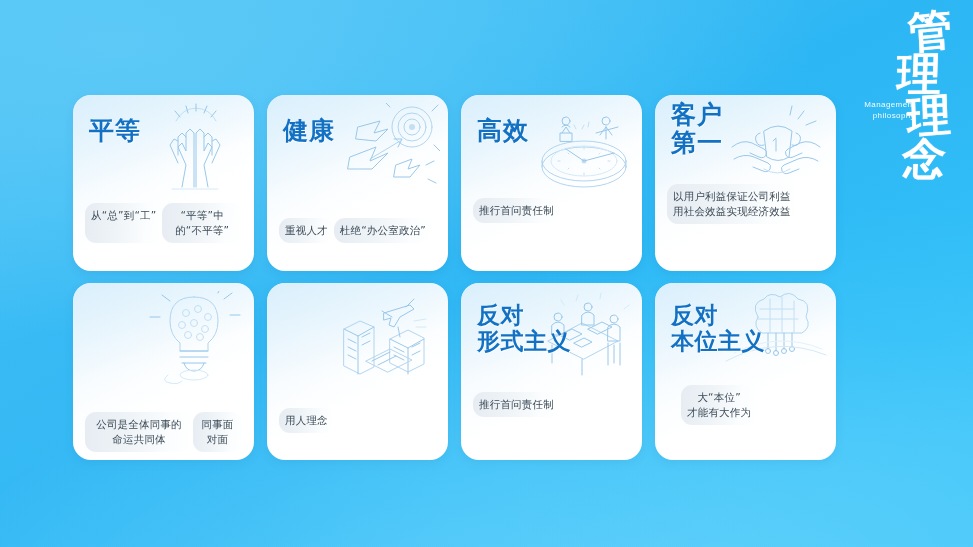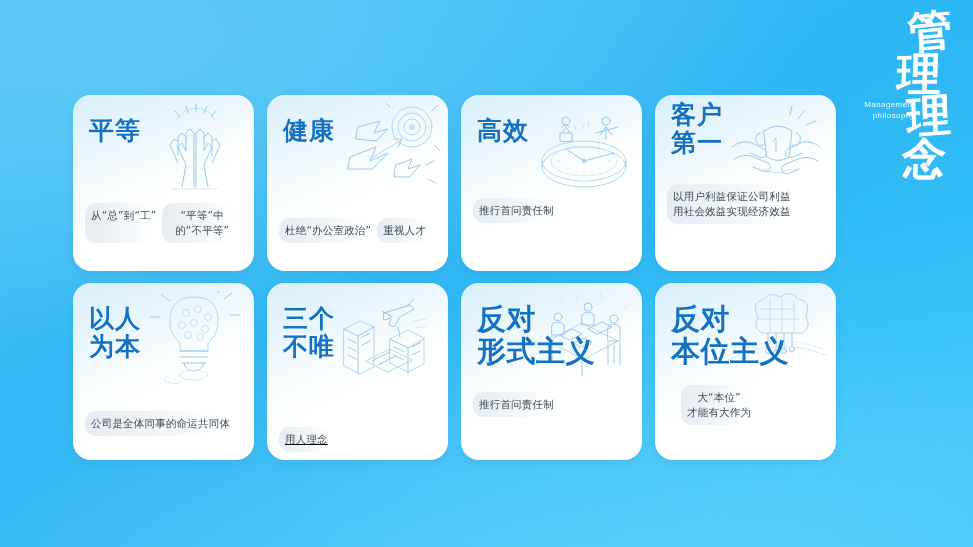--- a/index.html
+++ b/index.html
@@ -112,21 +112,21 @@
     z-index: 3;
     font-family: "DejaVu Sans", "Liberation Sans", sans-serif;
     font-size: 25px;
     font-weight: 700;
     line-height: 1.12;
     letter-spacing: 1px;
     color: #1371c4;
     text-shadow: 0.5px 0.5px 0 rgba(255,255,255,0.85);
     white-space: pre-line;
   }
-  .card.wide-head .card-head { font-size: 29px; letter-spacing: 0.5px; }
+  .card.wide-head .card-head { font-size: 23px; letter-spacing: 0.5px; }
 
   .card-art {
     position: absolute;
     right: 8px;
     top: 8px;
     width: 104px;
     height: 96px;
     z-index: 2;
     opacity: 0.88;
   }
@@ -151,22 +151,22 @@
     padding: 5px 6px;
     white-space: pre-line;
     font-family: "DejaVu Sans", "Liberation Sans", sans-serif;
   }
 
   
   .c1 .pills { bottom: 28px; }
   .c2 .pills { bottom: 28px; }
   .c3 .pills { bottom: 48px; }
   .c4 .pills { bottom: 47px; }
-  .c5 .pills { bottom: 24px; }
-  .c6 .pills { bottom: 8px; text-decoration: underline; }
+  .c5 .pills { bottom: 8px; }
+  .c6 .pills { bottom: 27px; }
   .c7 .pills { bottom: 43px; }
   .c8 .pills { bottom: 35px; padding-left: 14px; }
 
   .c3 .card-head, .c5 .card-head, .c6 .card-head { top: 22px; }
   .c4 .card-head { top: 6px; }
   .c7 .card-head, .c8 .card-head { top: 20px; }
 </style>
 </head>
 <body>
 
@@ -217,22 +217,22 @@
           <path d="M96 8 L102 2 M98 42 L104 48 M54 4 L50 0"></path>
           <path d="M22 24 L44 18 L38 30 L52 26 L40 38 L20 36 Z"></path>
           <path d="M14 54 L40 44 L34 58 L52 50 L36 66 L12 66 Z"></path>
           <path d="M34 56 L64 38" stroke="#a8cfec"></path>
           <path d="M58 36 L66 36 L62 44"></path>
           <path d="M60 62 L76 56 L72 66 L84 62 L74 74 L58 74 Z"></path>
           <path d="M90 62 L98 58 M92 76 L100 80"></path>
         </svg>
       </div>
       <div class="pills">
+        <div class="pill">重视人才</div>
         <div class="pill">杜绝“办公室政治”</div>
-        <div class="pill">重视人才</div>
       </div>
     </div>
 
     <div class="card c3">
       <div class="card-head">高效</div>
       <div class="card-art">
         <svg viewBox="0 0 104 96" fill="none" stroke="#8dc0e6" stroke-width="1" stroke-linecap="round" stroke-linejoin="round">
           <ellipse cx="54" cy="64" rx="42" ry="20" stroke="#a8cfec"></ellipse>
           <ellipse cx="54" cy="58" rx="42" ry="20" stroke="#a8cfec"></ellipse>
           <path d="M12 58 L12 64 M96 58 L96 64" stroke="#a8cfec"></path>
@@ -272,48 +272,45 @@
           <path d="M40 66 q14 8 26 0" stroke="#bcdcf2"></path>
         </svg>
       </div>
       <div class="pills">
         <div class="pill">以用户利益保证公司利益
 用社会效益实现经济效益</div>
       </div>
     </div>
 
     <div class="card c5">
-      <div class="card-head">以人
-为本</div>
       <div class="card-art">
         <svg viewBox="0 0 104 96" fill="none" stroke="#8dc0e6" stroke-width="1" stroke-linecap="round" stroke-linejoin="round">
           <path d="M52 6 q24 0 24 24 q0 14 -10 22 l0 8 l-28 0 l0 -8 q-10 -8 -10 -22 q0 -24 24 -24 Z" stroke="#a8cfec"></path>
           <circle cx="44" cy="22" r="3.5" stroke="#bcdcf2"></circle>
           <circle cx="56" cy="18" r="3.5" stroke="#bcdcf2"></circle>
           <circle cx="66" cy="26" r="3.5" stroke="#bcdcf2"></circle>
           <circle cx="40" cy="34" r="3.5" stroke="#bcdcf2"></circle>
           <circle cx="52" cy="32" r="3.5" stroke="#bcdcf2"></circle>
           <circle cx="63" cy="38" r="3.5" stroke="#bcdcf2"></circle>
           <circle cx="46" cy="44" r="3.5" stroke="#bcdcf2"></circle>
           <circle cx="58" cy="46" r="3.5" stroke="#bcdcf2"></circle>
           <path d="M38 60 l28 0 M38 66 l28 0 M40 72 l24 0"></path>
           <path d="M42 72 q2 8 10 8 q8 0 10 -8"></path>
           <ellipse cx="52" cy="84" rx="14" ry="5" stroke="#cfe6f6"></ellipse>
           <path d="M26 84 q-8 6 2 8 q8 2 12 -2" stroke="#cfe6f6"></path>
           <path d="M82 8 l8 -6 M88 24 l10 0 M76 2 l1 -2 M28 10 l-8 -6 M18 26 l-10 0"></path>
         </svg>
       </div>
       <div class="pills">
         <div class="pill">公司是全体同事的命运共同体</div>
+        <div class="pill">同事面对面</div>
       </div>
     </div>
 
     <div class="card c6">
-      <div class="card-head">三个
-不唯</div>
       <div class="card-art">
         <svg viewBox="0 0 104 96" fill="none" stroke="#8dc0e6" stroke-width="1" stroke-linecap="round" stroke-linejoin="round">
           <path d="M8 38 l16 -8 l14 6 l0 40 l-14 7 l-16 -8 Z" stroke="#a8cfec"></path>
           <path d="M8 38 l14 7 l0 38 M22 45 l16 -9"></path>
           <path d="M12 48 l8 4 M12 56 l8 4 M12 64 l8 4 M26 46 l8 -4 M26 54 l8 -4"></path>
           <path d="M54 48 l18 -9 l16 8 l0 26 l-16 8 l-18 -9 Z" stroke="#a8cfec"></path>
           <path d="M54 48 l18 9 l0 26 M72 57 l16 -9"></path>
           <path d="M58 56 l10 5 M58 64 l10 5 M76 56 l8 -4 M76 64 l8 -4"></path>
           <path d="M30 70 l24 -12 l22 11 l-24 12 Z" stroke="#a8cfec"></path>
           <path d="M36 70 l18 -9 M42 74 l18 -9"></path>

